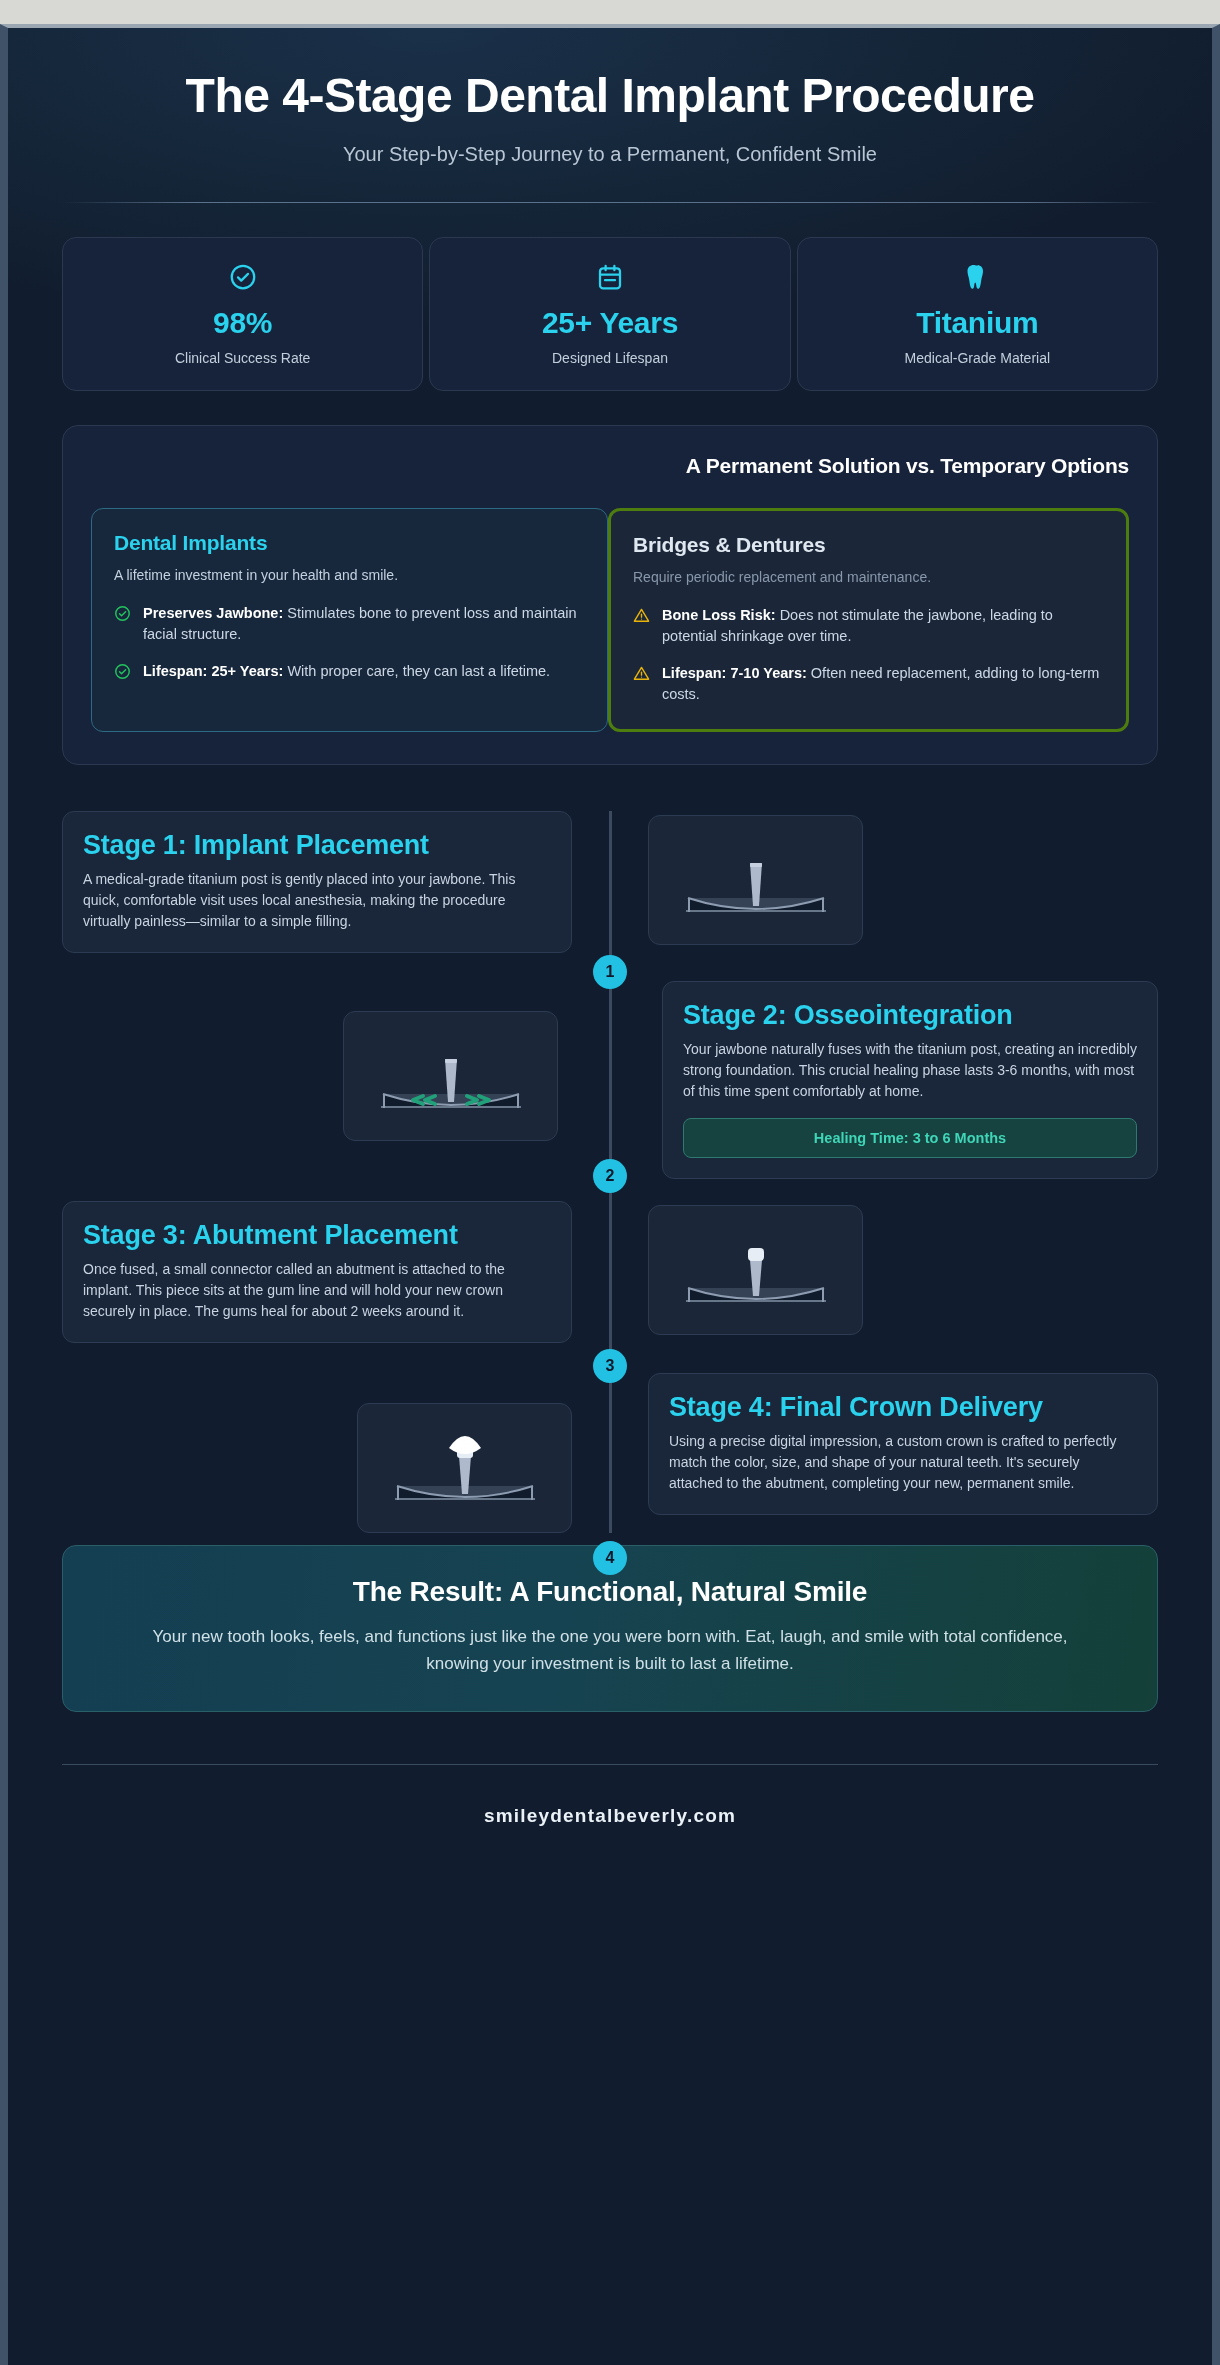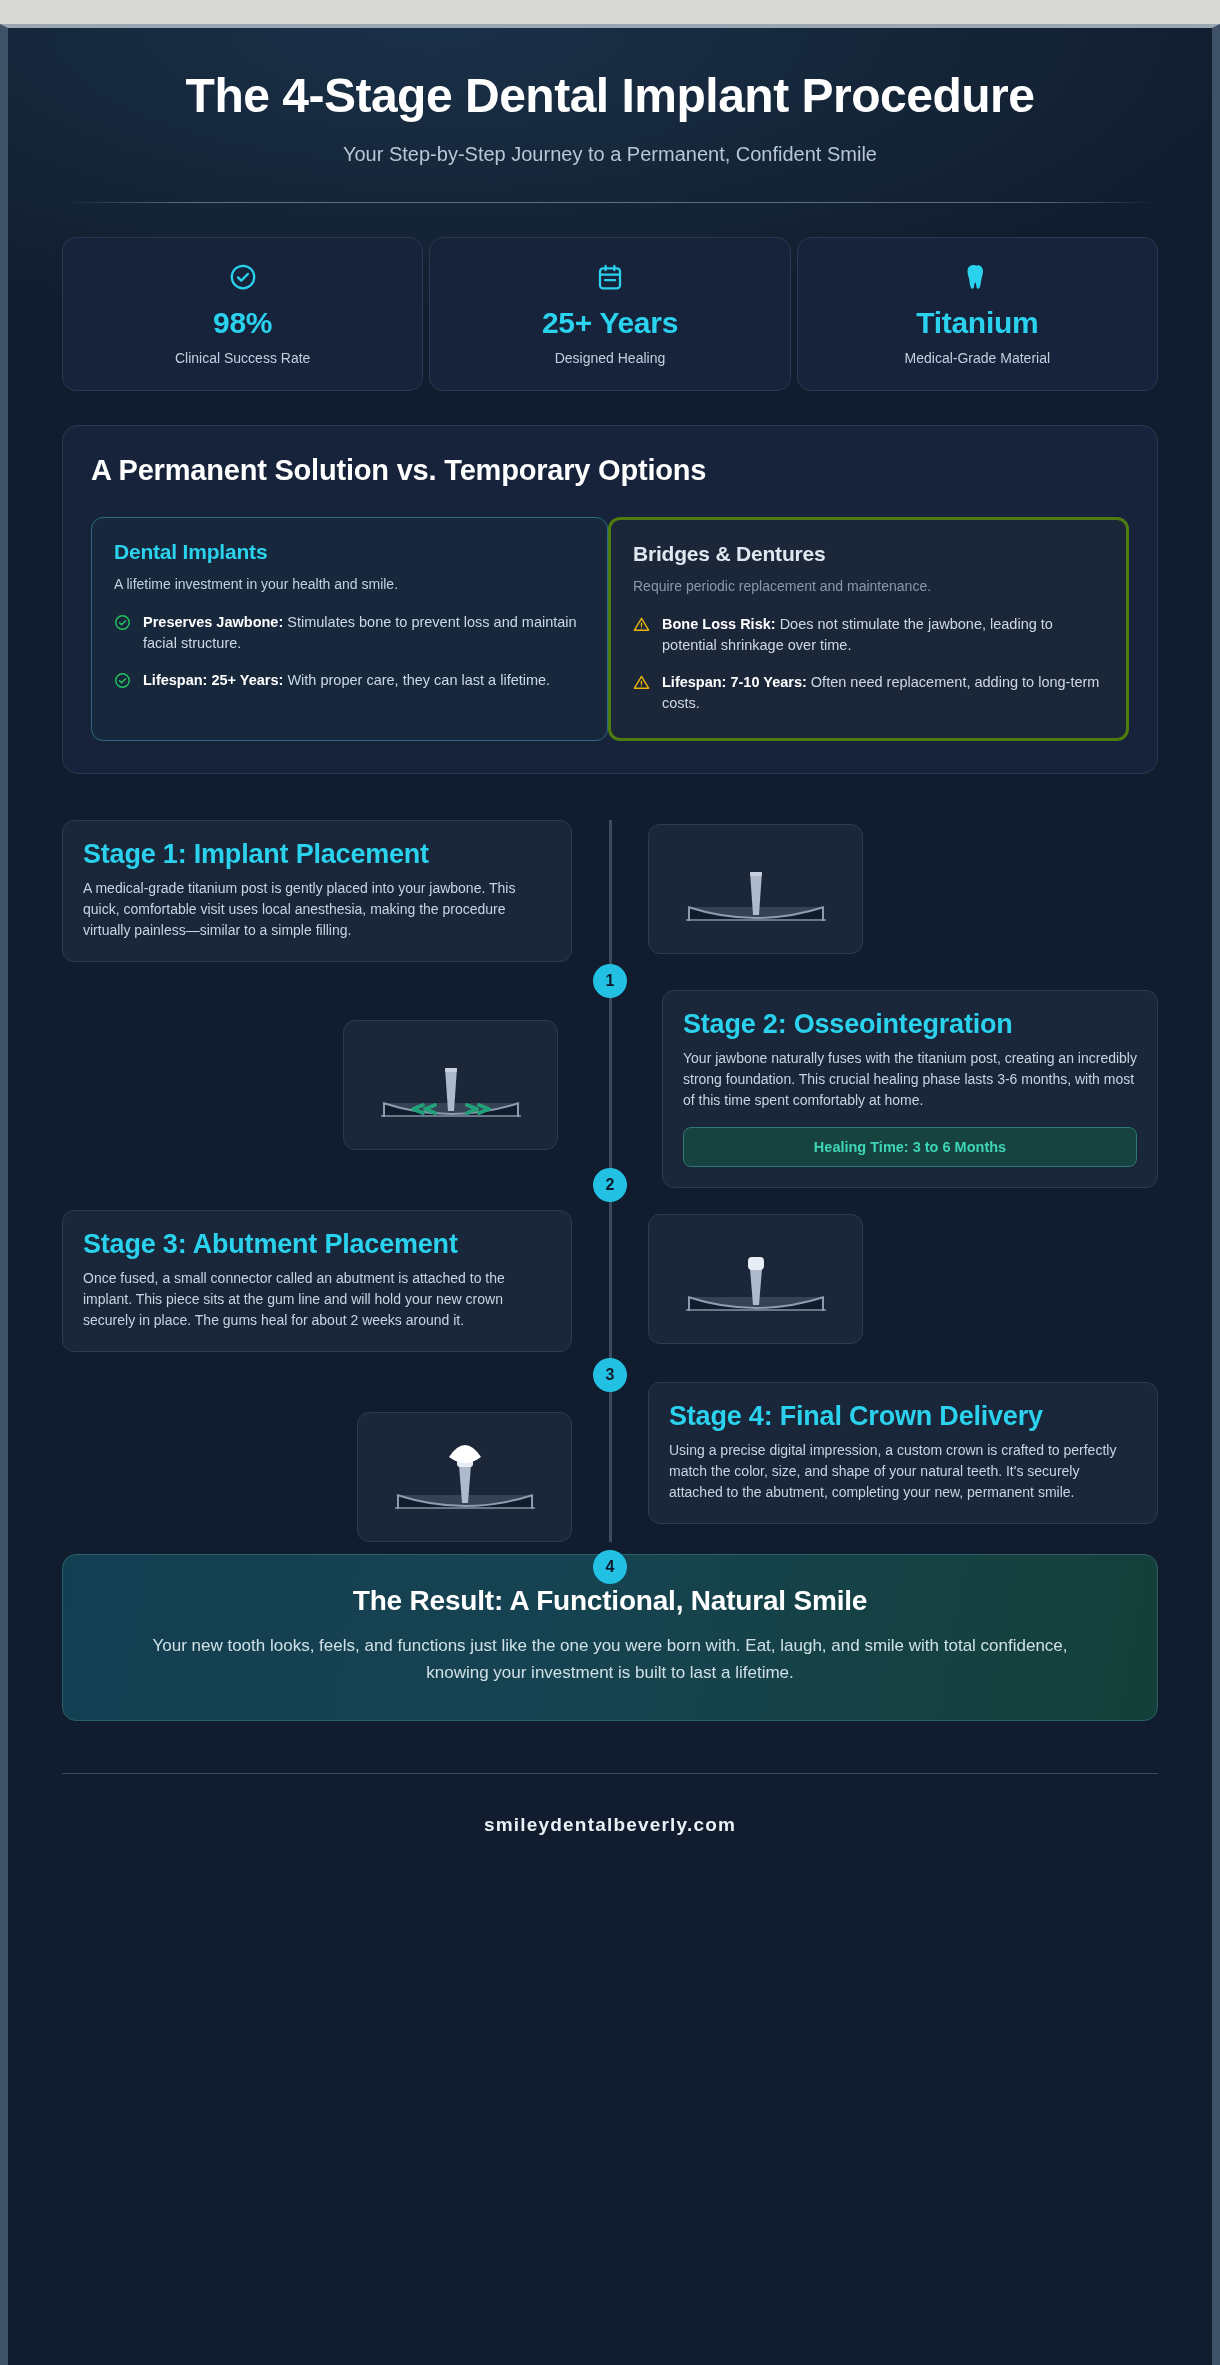--- a/index.html
+++ b/index.html
@@ -76,22 +76,22 @@
 
   
   .compare {
     margin-top: 34px;
     background: #17233a;
     border: 1px solid #2b3850;
     border-radius: 16px;
     padding: 28px 28px 32px;
   }
   .compare h2 {
-    text-align: left;
-    font-size: 29px;
+    text-align: right;
+    font-size: 21px;
     color: #ffffff;
     font-weight: bold;
     letter-spacing: -0.2px;
   }
   .cmp-grid { display: flex; margin-top: 30px; }
   .cmp-col {
     flex: 1;
     border-radius: 12px;
     padding: 22px 22px 24px;
   }
@@ -217,21 +217,21 @@
       </div>
 
       <div class="stat">
         <div class="ic">
           <svg width="30" height="30" viewBox="0 0 24 24" fill="none" stroke="#2ad2ee" stroke-width="1.8" stroke-linecap="round" stroke-linejoin="round">
             <rect x="4" y="5" width="16" height="16" rx="2.5"></rect>
               <path d="M4 10h16M8.5 3v3.5M15.5 3v3.5M8 14.5h8"></path>
           </svg>
         </div>
         <div class="big">25+ Years</div>
-        <div class="lbl">Designed Healing</div>
+        <div class="lbl">Designed Lifespan</div>
       </div>
 
       <div class="stat">
         <div class="ic">
           <svg width="30" height="30" viewBox="0 0 24 24" fill="#2ad2ee">
             <path d="M12 2.3c2.6 0 4.8 1.7 4.8 4.9 0 2.3-.7 4-1.2 6.2-.4 1.9-.5 4.6-1.3 6.5-.3.8-.8 1.5-1.5 1.5-.8 0-1.1-.9-1.3-2-.2-1.3-.3-3.1-.9-3.1-.6 0-.7 1.8-.9 3.1-.2 1.1-.5 2-1.3 2-.7 0-1.2-.7-1.5-1.5-.8-1.9-.9-4.6-1.3-6.5C5.1 11.2 4.4 9.5 4.4 7.2c0-3.2 2.2-4.9 4.8-4.9 1 0 1.7.4 2.8.4s1-.4 0-.4z"></path>
           </svg>
         </div>
         <div class="big">Titanium</div>
         <div class="lbl">Medical-Grade Material</div>

